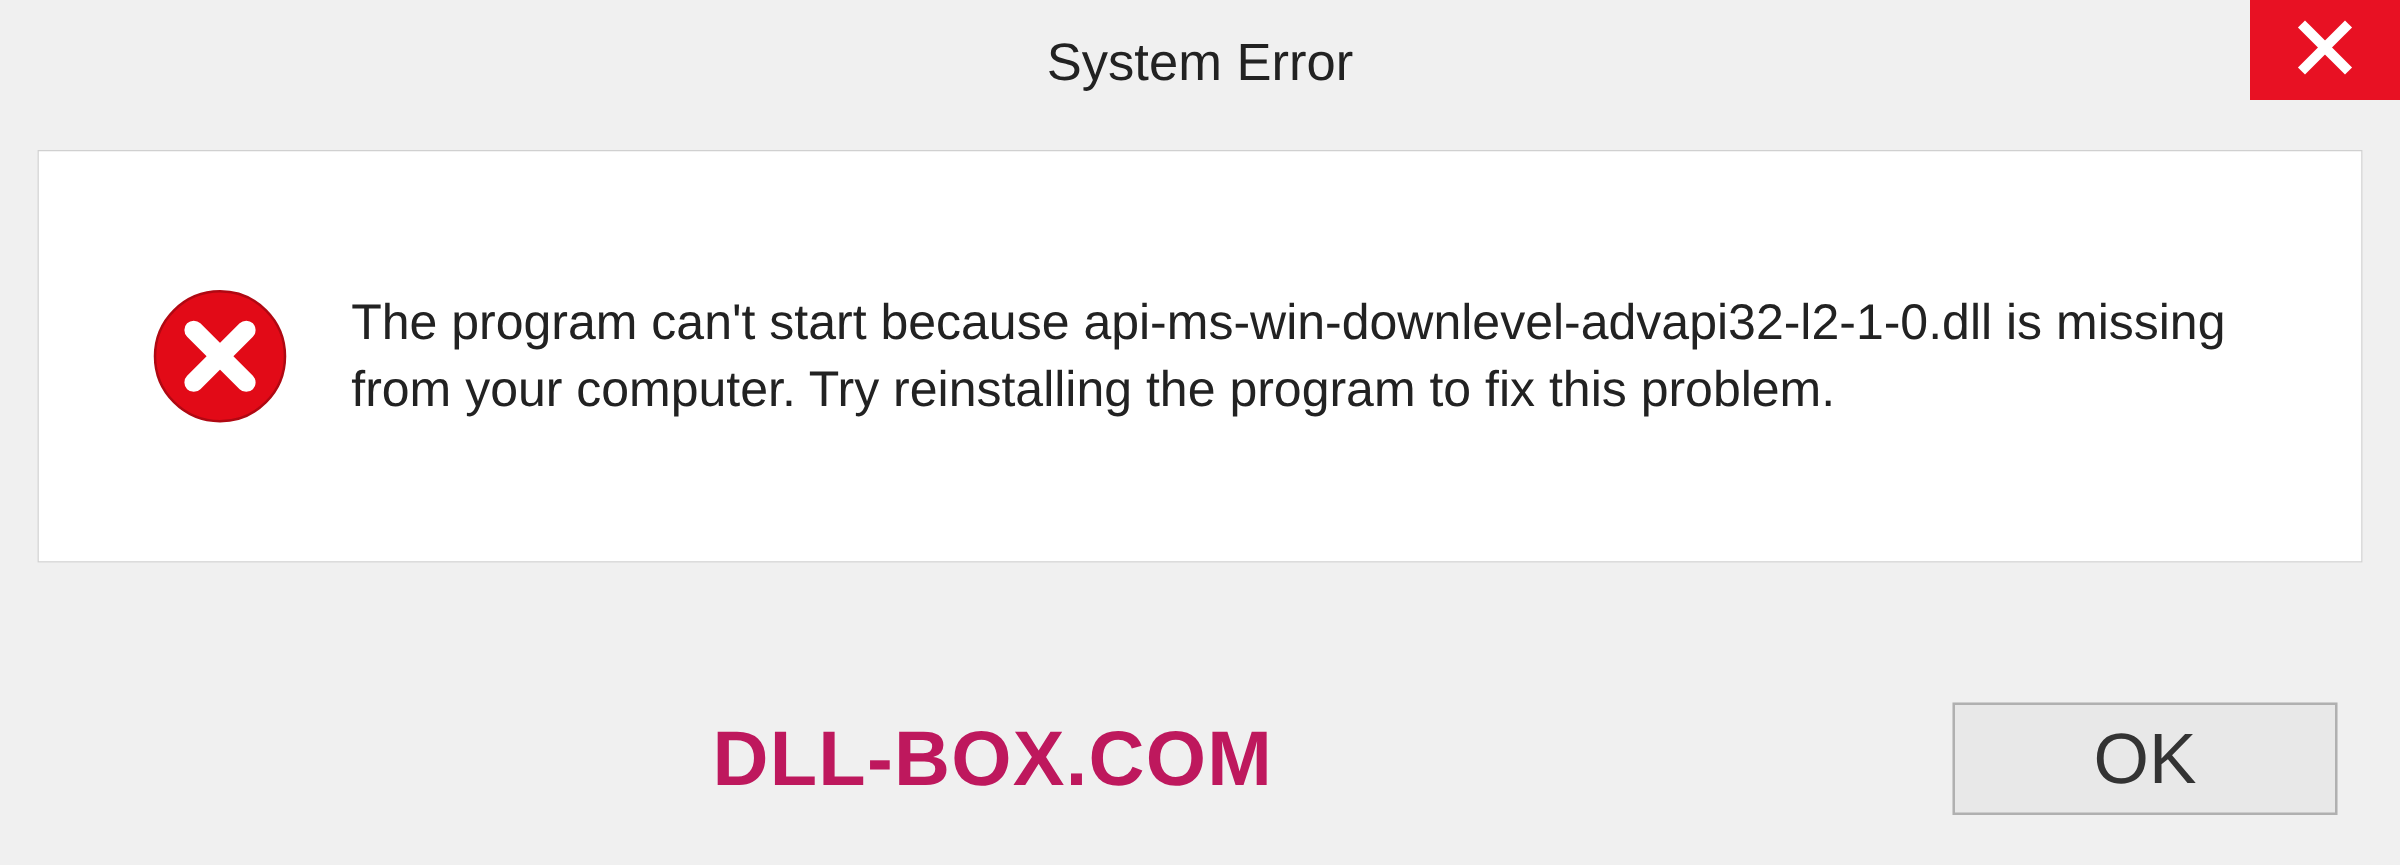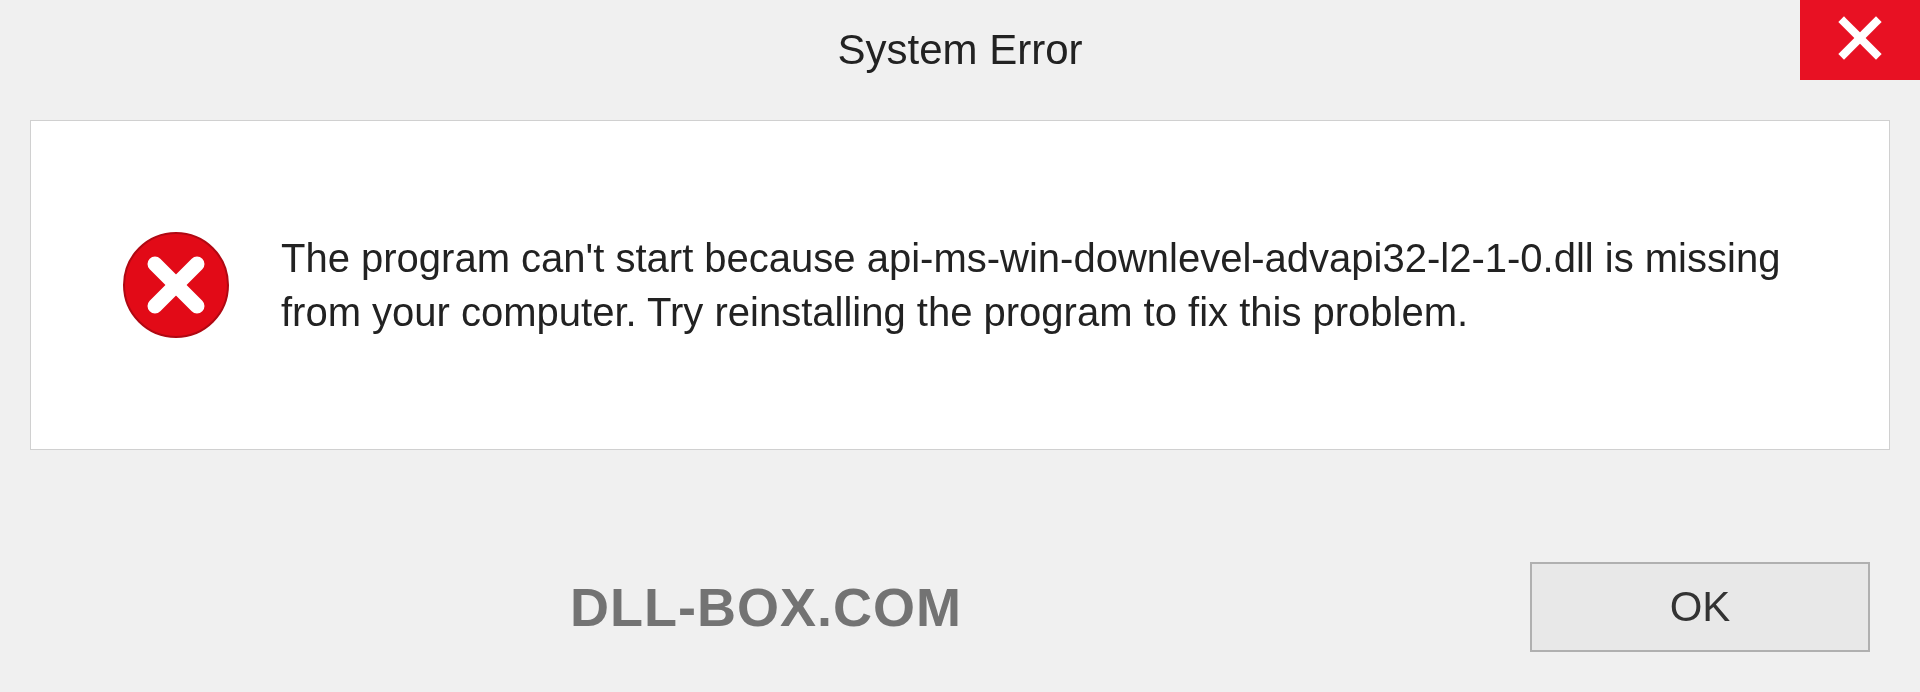--- a/index.html
+++ b/index.html
@@ -74,33 +74,33 @@
       position: absolute;
       bottom: 40px;
       left: 0;
       right: 0;
       padding: 0 50px;
       display: flex;
       align-items: center;
       justify-content: space-between;
     }
     .watermark {
-      font-size: 54px;
+      font-size: 62px;
       font-weight: 900;
-      color: #737373;
+      color: #be185d;
       letter-spacing: 1px;
       font-family: Arial, sans-serif;
       margin-left: 520px;
     }
     .ok-btn {
-      width: 340px;
+      width: 308px;
       height: 90px;
       background: #e8e8e8;
       border: 2px solid #b0b0b0;
-      font-size: 42px;
+      font-size: 57px;
       color: #333;
       font-family: "Segoe UI", Arial, sans-serif;
       cursor: pointer;
       display: flex;
       align-items: center;
       justify-content: center;
     }
   </style>
 </head>
 <body>

